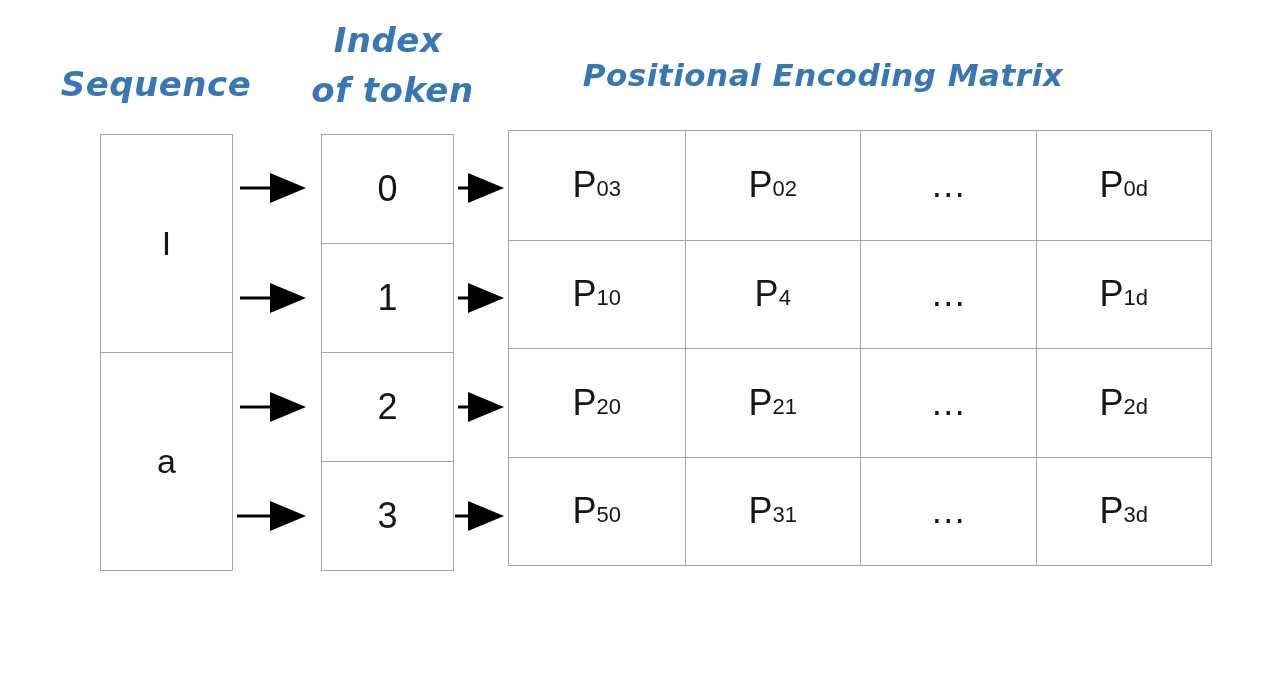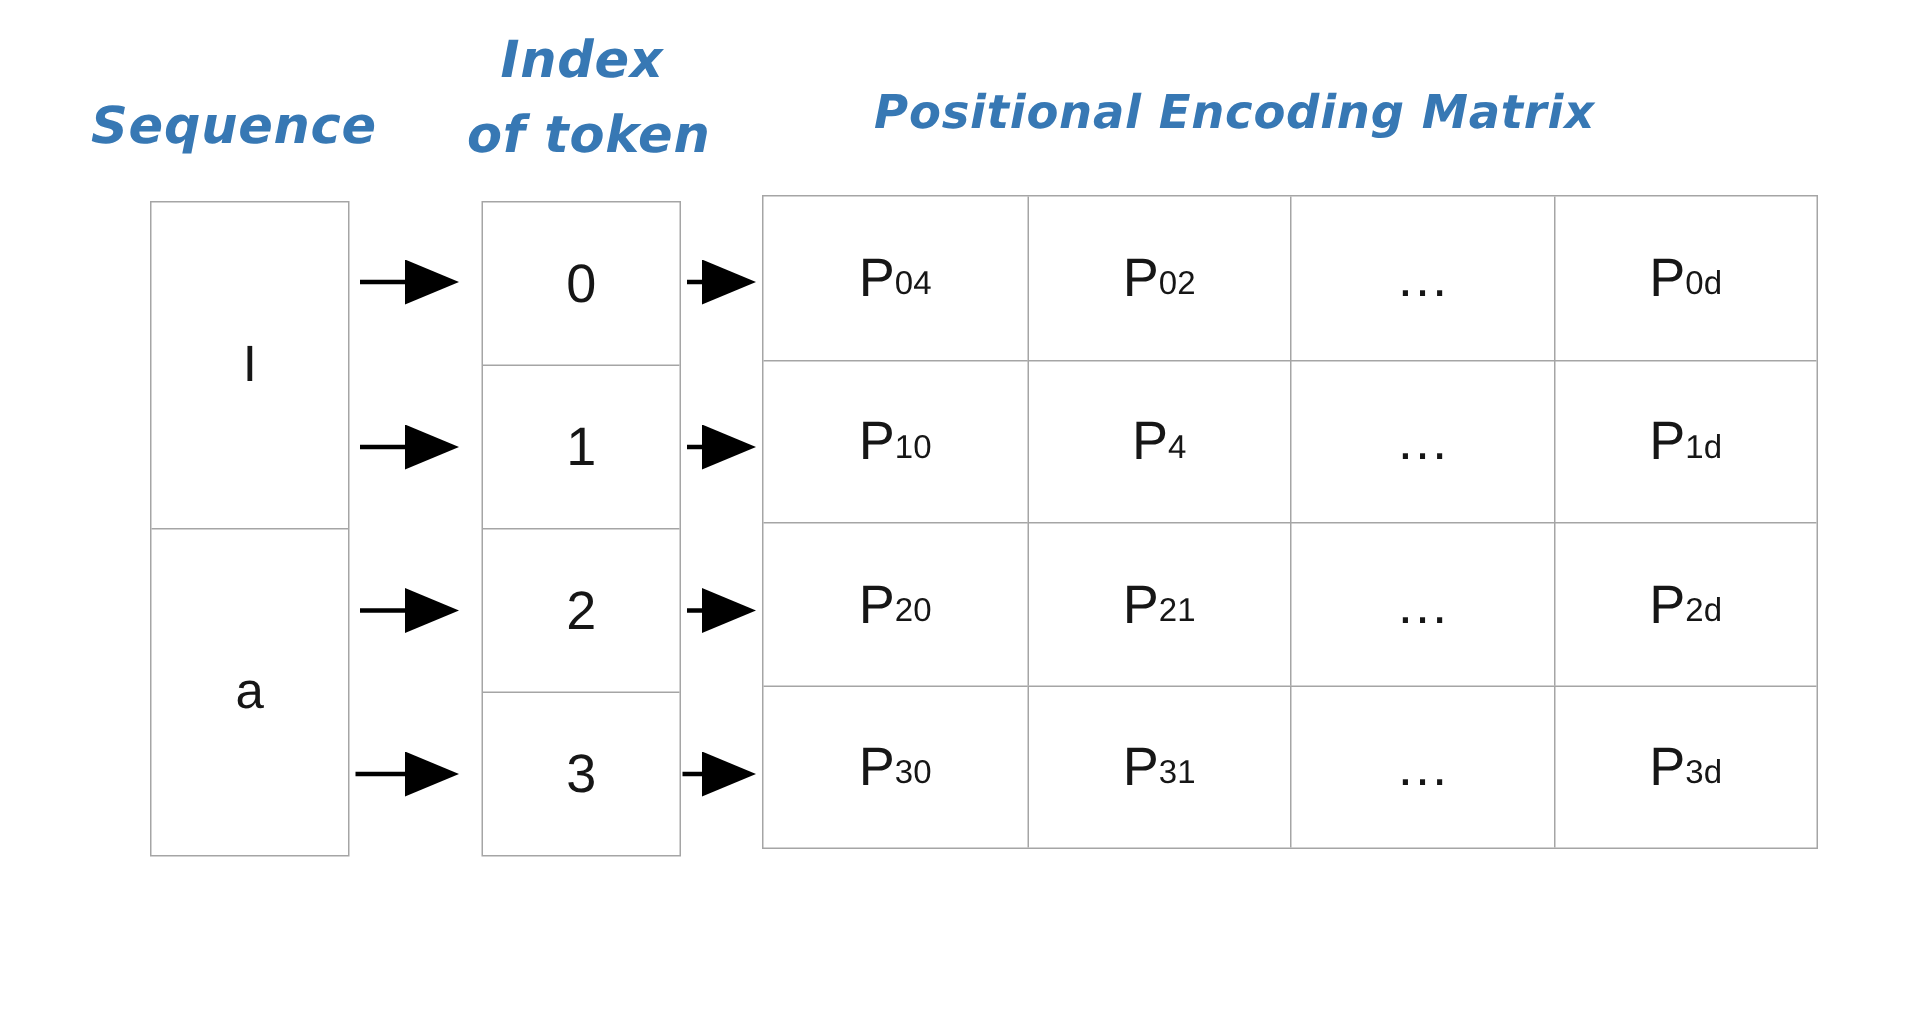--- a/index.html
+++ b/index.html
@@ -117,21 +117,21 @@
         <span>2</span>
       </div>
     <div class="vcell">
         <span>3</span>
       </div>
   </div>
 
   <div class="matrix">
     <div class="mcell">
         <span>P</span>
-        <sub>04</sub>
+        <sub>03</sub>
       </div>
     <div class="mcell">
         <span>P</span>
         <sub>02</sub>
       </div>
     <div class="mcell">
         <span>…</span>
         <sub></sub>
       </div>
     <div class="mcell">
@@ -168,21 +168,21 @@
         <span>…</span>
         <sub></sub>
       </div>
     <div class="mcell">
         <span>P</span>
         <sub>2d</sub>
       </div>
 
     <div class="mcell">
         <span>P</span>
-        <sub>30</sub>
+        <sub>50</sub>
       </div>
     <div class="mcell">
         <span>P</span>
         <sub>31</sub>
       </div>
     <div class="mcell">
         <span>…</span>
         <sub></sub>
       </div>
     <div class="mcell">

